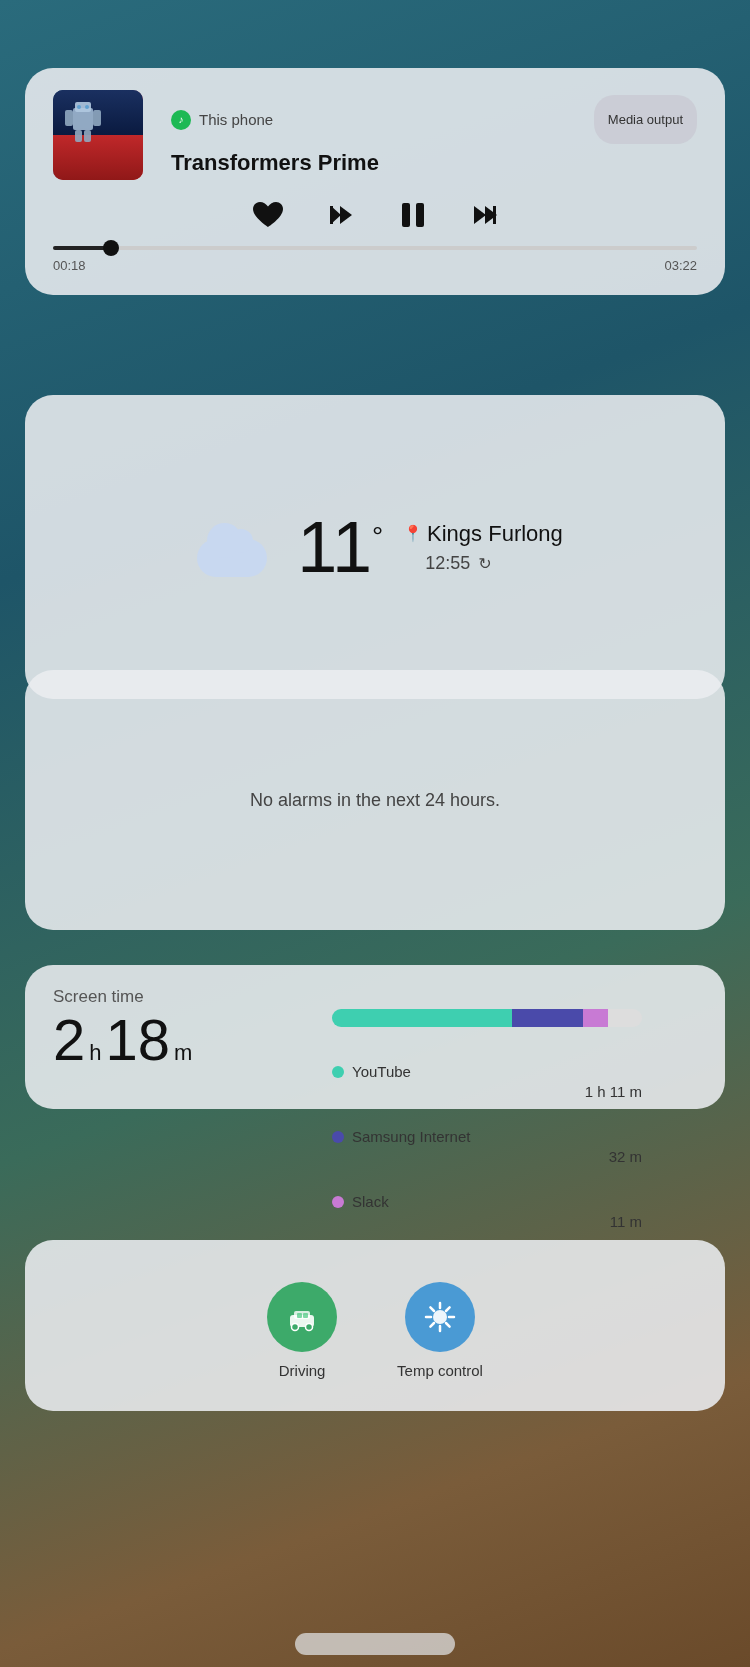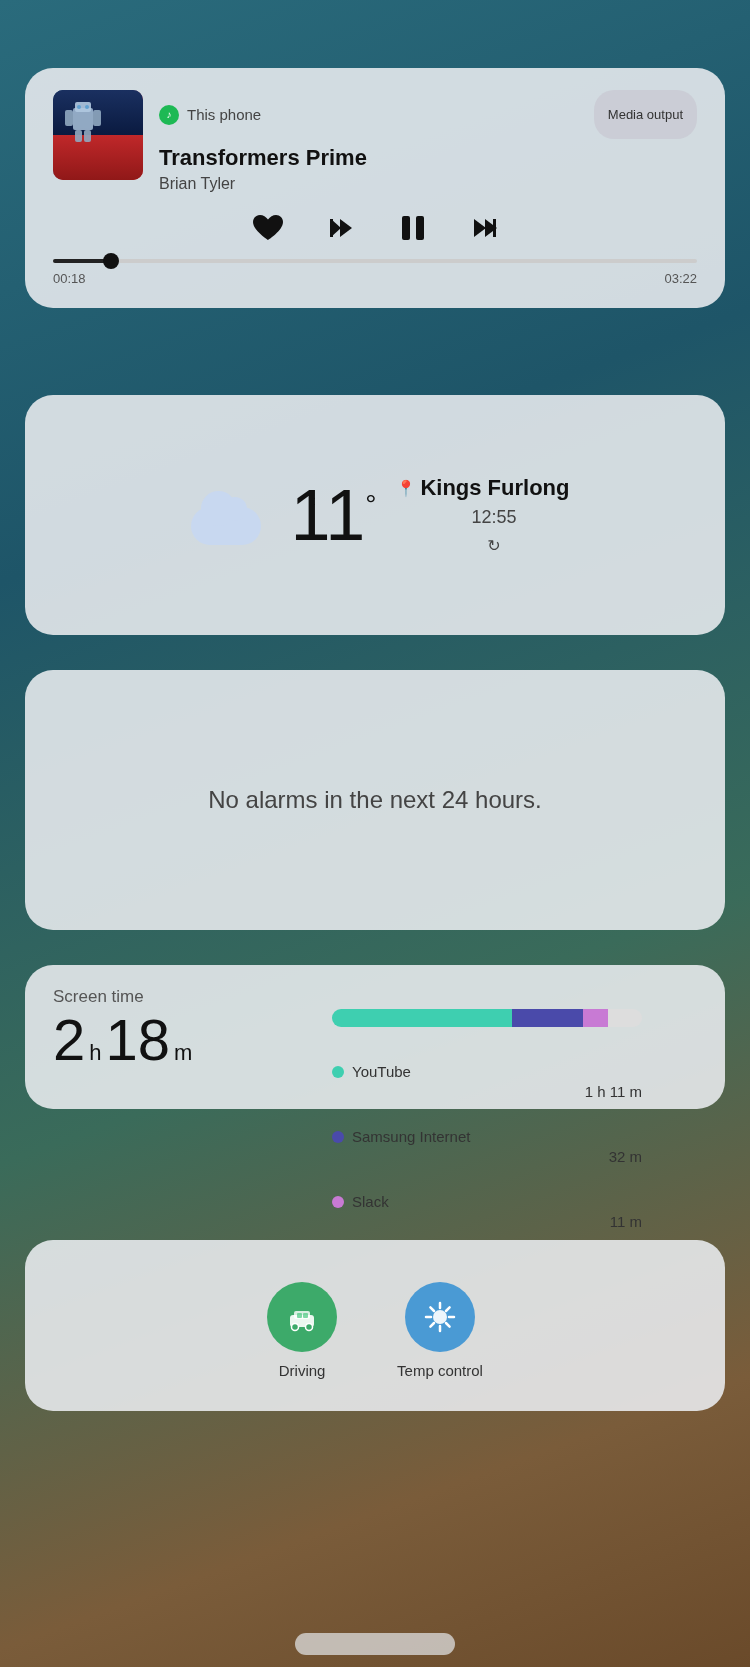--- a/index.html
+++ b/index.html
@@ -22,22 +22,22 @@
 
     
     .music-card {
       position: absolute;
       top: 68px;
       left: 0; right: 0;
     }
 
     .music-top {
       display: flex;
-      align-items: flex-start;
-      gap: 16px;
+      align-items: flex-end;
+      gap: 28px;
     }
 
     .album-art {
       width: 90px;
       height: 90px;
       border-radius: 10px;
       background: linear-gradient(135deg, #1a3a6a 0%, #2a5a9a 40%, #e83030 60%, #c02020 100%);
       flex-shrink: 0;
       display: flex;
       align-items: center;
@@ -177,21 +177,21 @@
       justify-content: space-between;
       font-size: 13px;
       color: #555;
     }
 
     
     .weather-card {
       position: absolute;
       top: 395px;
       left: 0; right: 0;
-      height: 240px;
+      height: 304px;
       display: flex;
       align-items: center;
       justify-content: center;
     }
 
     .weather-content {
       display: flex;
       align-items: center;
       gap: 20px;
     }
@@ -266,30 +266,29 @@
       gap: 4px;
     }
 
     .location-pin {
       font-size: 16px;
       color: #333;
     }
 
     .location-name {
       font-size: 22px;
-      font-weight: 700;
+      font-weight: 400;
       color: #111;
     }
 
     .time-row {
       display: flex;
       align-items: center;
       gap: 8px;
       padding-left: 22px;
-      flex-direction: column;
     }
 
     .weather-time {
       font-size: 18px;
       color: #444;
     }
 
     .refresh-icon {
       font-size: 16px;
       color: #444;
@@ -300,21 +299,21 @@
       position: absolute;
       top: 670px;
       left: 0; right: 0;
       height: 260px;
       display: flex;
       align-items: center;
       justify-content: center;
     }
 
     .alarm-text {
-      font-size: 24px;
+      font-size: 18px;
       color: #444;
       text-align: center;
     }
 
     
     .screentime-card {
       position: absolute;
       top: 965px;
       left: 0; right: 0;
     }
@@ -470,21 +469,20 @@
         </svg>
       </div>
     </div>
     <div class="music-info">
       <div class="spotify-row">
         <div class="spotify-icon"></div>
         <span class="this-phone-label">This phone</span>
         <button class="media-output-btn">Media output</button>
       </div>
       <div class="song-title">Transformers Prime</div>
-      <div class="song-artist">Brian Tyler</div>
     </div>
   </div>
 
   <div class="controls">
     <button class="ctrl-btn heart-icon">
       <svg width="36" height="32" viewBox="0 0 36 32" fill="none">
         <path d="M18 28C18 28 3 18.5 3 10C3 6.13 6.13 3 10 3C13.21 3 16 5 18 7.5C20 5 22.79 3 26 3C29.87 3 33 6.13 33 10C33 18.5 18 28 18 28Z" fill="#111"></path>
       </svg>
     </button>
     <button class="ctrl-btn skip-prev-icon">

